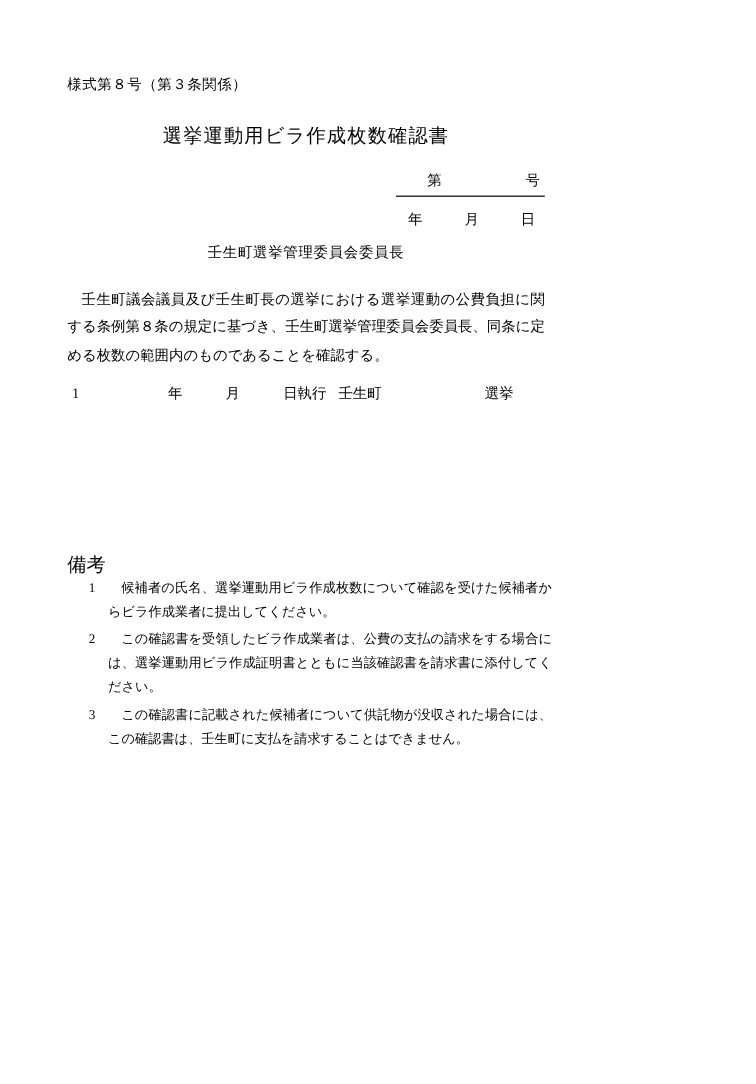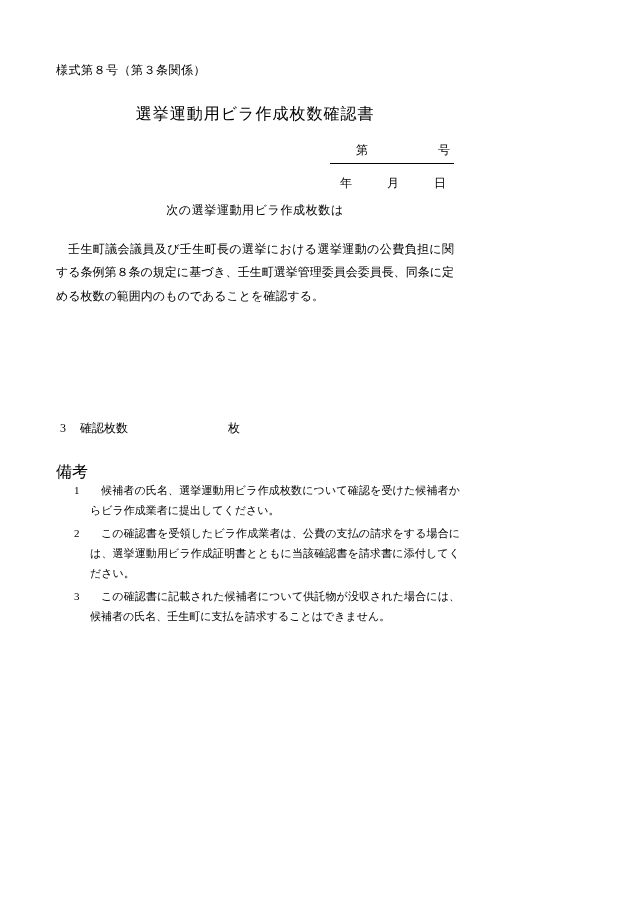--- a/index.html
+++ b/index.html
@@ -151,40 +151,40 @@
       <span class="lbl-left">第</span>
       <span class="lbl-right">号</span>
     </div>
     <div class="date-line">
       <span>年</span>
       <span>月</span>
       <span>日</span>
     </div>
   </div>
 
-  <div class="addressee">次の選挙運動用ビラ作成枚数は</div>
+  <div class="addressee">壬生町選挙管理委員会委員長</div>
 
   <div class="body-para">壬生町議会議員及び壬生町長の選挙における選挙運動の公費負担に関する条例第８条の規定に基づき、壬生町選挙管理委員会委員長、同条に定める枚数の範囲内のものであることを確認する。</div>
 
+  <div class="item item-1">
+    <span>1</span><span class="sp-1"></span><span>年</span><span class="sp-2"></span><span>月</span><span class="sp-3"></span><span>日執行</span><span class="sp-4"></span><span>壬生町</span><span class="sp-5"></span><span>選挙</span>
+  </div>
 
 
-  <div class="item item-3">
-    <span>3</span><span class="sp-num"></span><span>確認枚数</span><span class="sp-cnt"></span><span>枚</span>
-  </div>
 
   <div class="notes-title">備考</div>
 
   <div class="notes">
     <div class="note-row">
       <div class="note-num">1</div>
       <div class="note-text">候補者の氏名、選挙運動用ビラ作成枚数について確認を受けた候補者からビラ作成業者に提出してください。</div>
     </div>
     <div class="note-row">
       <div class="note-num">2</div>
       <div class="note-text">この確認書を受領したビラ作成業者は、公費の支払の請求をする場合には、選挙運動用ビラ作成証明書とともに当該確認書を請求書に添付してください。</div>
     </div>
     <div class="note-row">
       <div class="note-num">3</div>
-      <div class="note-text">この確認書に記載された候補者について供託物が没収された場合には、候補者の氏名、壬生町に支払を請求することはできません。</div>
+      <div class="note-text">この確認書に記載された候補者について供託物が没収された場合には、この確認書は、壬生町に支払を請求することはできません。</div>
     </div>
   </div>
 
 </div>
 
 </body></html>

